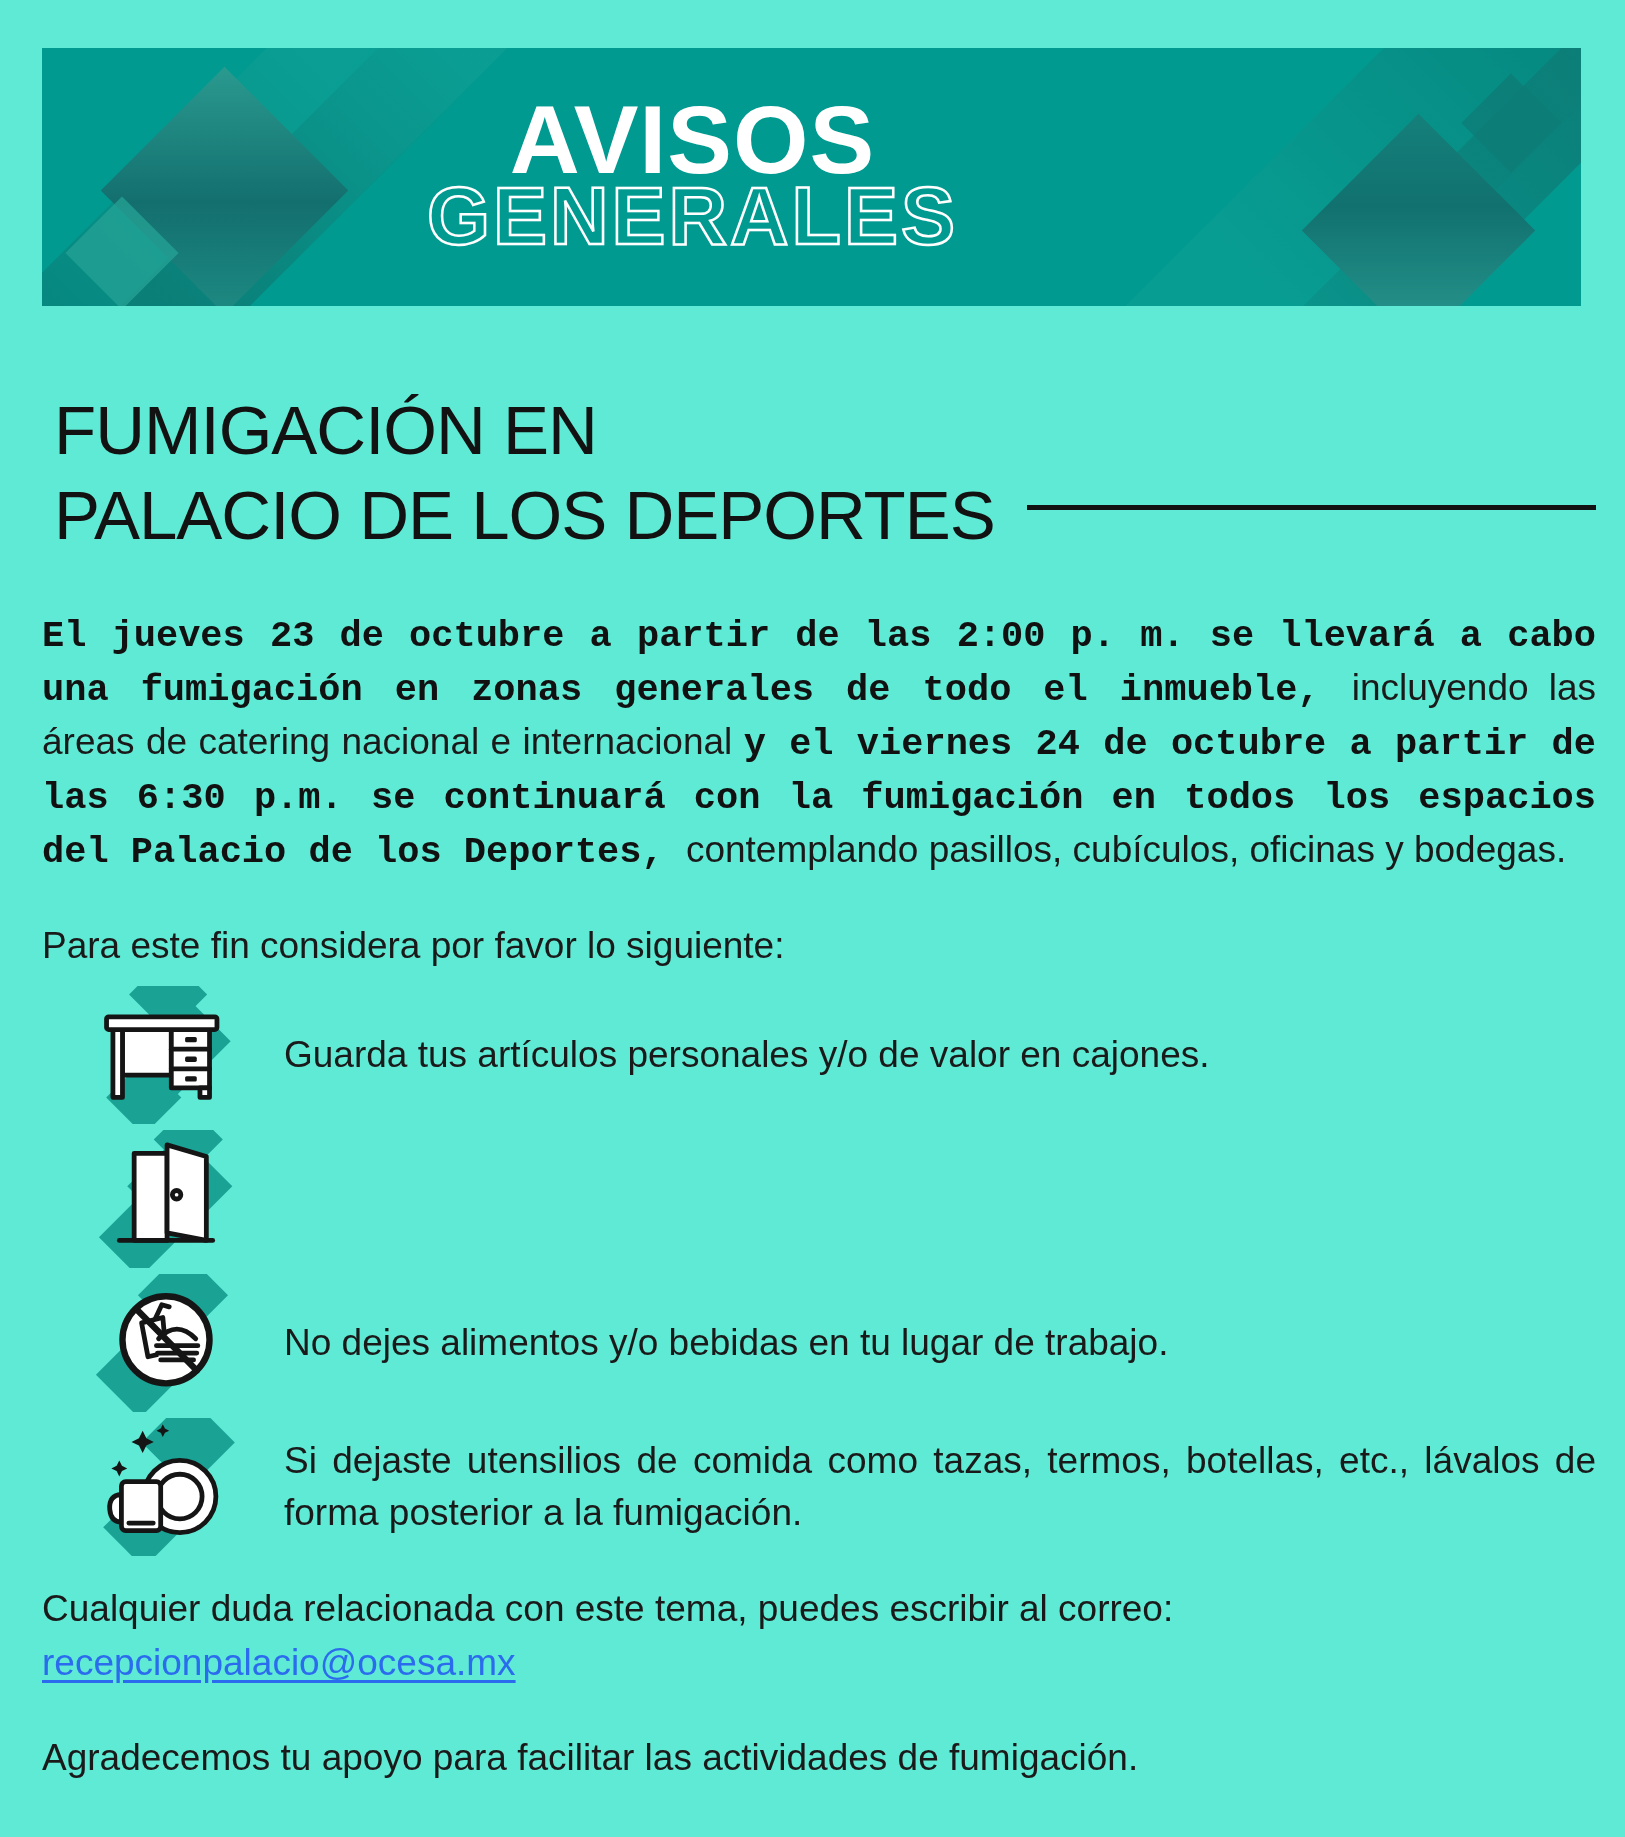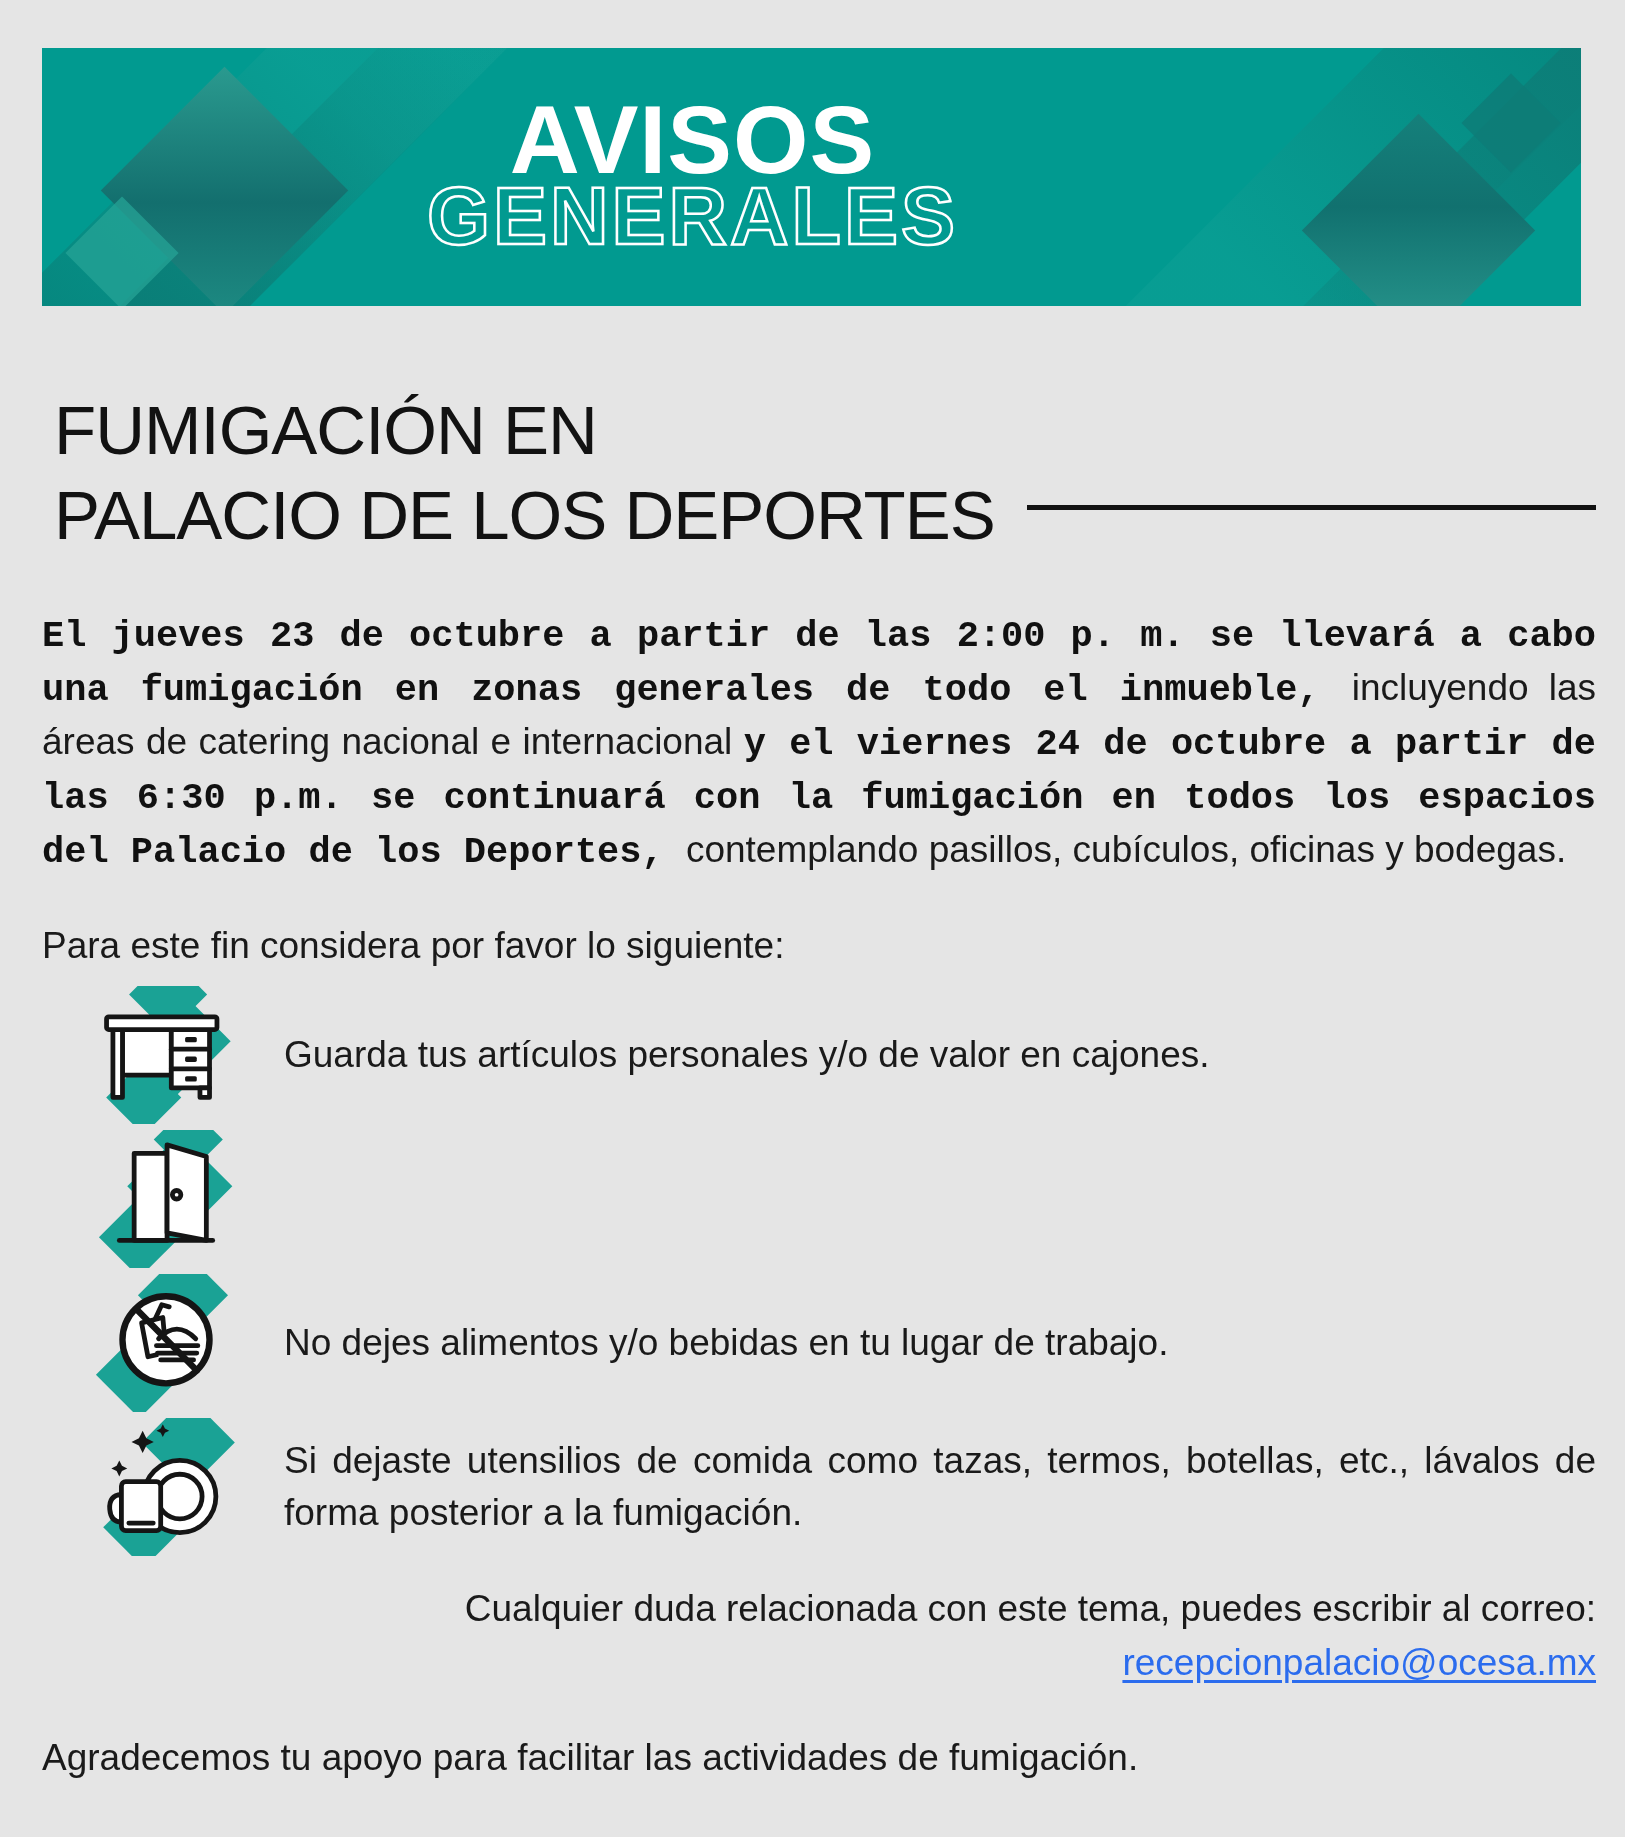--- a/index.html
+++ b/index.html
@@ -1,17 +1,17 @@
 <!DOCTYPE html>
 <html><head>
 <meta charset="utf-8">
 <style>
   html,body{margin:0;padding:0;background:#ffffff;}
   body{width:1625px;font-family:"Liberation Sans", sans-serif;color:#141414;}
-  .page{position:relative;width:1625px;height:1837px;background:#e5e5e5;overflow:hidden;}
+  .page{position:relative;width:1625px;height:1837px;background:#5eead4;overflow:hidden;}
 
   
   .banner{position:absolute;left:42px;top:48px;width:1539px;height:258px;background:#019a90;overflow:hidden;}
   .banner .decor{position:absolute;pointer-events:none;}
   .rib-left-soft{left:120px;top:-180px;width:170px;height:640px;transform:rotate(45deg);
     background:linear-gradient(to top,rgba(9,110,104,.55),rgba(70,185,172,.12) 70%);}
   .rib-left{left:205px;top:-160px;width:92px;height:620px;transform:rotate(45deg);
     background:linear-gradient(to top,#0b7a74,rgba(24,150,140,.05) 85%);}
   .dia-left-big{left:95px;top:55px;width:175px;height:175px;transform:rotate(45deg);
     background:linear-gradient(135deg,#2a9a8f 0%,#136f6e 55%,#1d8a82 100%);}
@@ -41,21 +41,21 @@
   .intro .b{font-weight:700;color:#111;font-family:Liberation Mono, monospace;}
   .lead{margin:42px 0 0 0;font-size:37px;line-height:52px;color:#1a1a1a;}
 
   .checklist{margin-top:14px;}
   .check-item{display:flex;align-items:center;margin-top:6px;}
   .icon-box{flex:none;width:148px;height:138px;margin-left:50px;margin-right:44px;}
   .icon-box svg{width:100%;height:100%;display:block;}
   .check-text{flex:1;font-size:37px;line-height:52px;color:#1a1a1a;}
   .check-text.justify{text-align:justify;}
 
-  .contact{margin:26px 0 0 0;font-size:37px;line-height:54px;color:#1a1a1a;text-align:right;}
+  .contact{margin:26px 0 0 0;font-size:37px;line-height:54px;color:#1a1a1a;}
   .email-link{color:#2b6cee;text-decoration:underline;text-underline-offset:5px;}
   .thanks{margin:42px 0 0 0;font-size:37px;line-height:52px;color:#1a1a1a;}
   .signature{margin:56px 0 0 0;font-size:37px;line-height:52px;color:#1a1a1a;}
 
   .stroke{fill:none;stroke:#151515;stroke-width:4.5;stroke-linecap:round;stroke-linejoin:round;}
   .stroke-fill{fill:#ffffff;stroke:#151515;stroke-width:4.5;stroke-linecap:round;stroke-linejoin:round;}
   .dark{fill:#151515;stroke:none;}
 </style>
 </head>
 <body>

